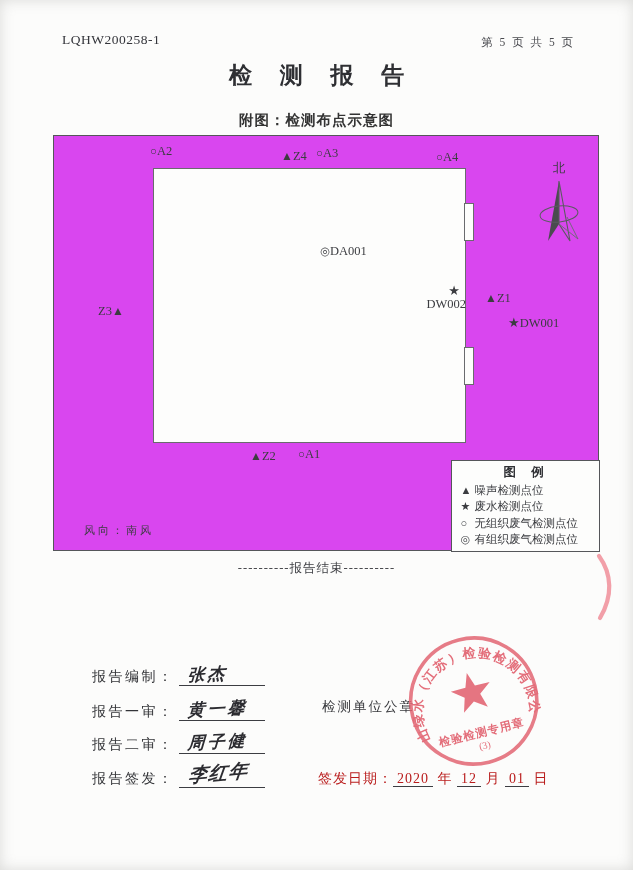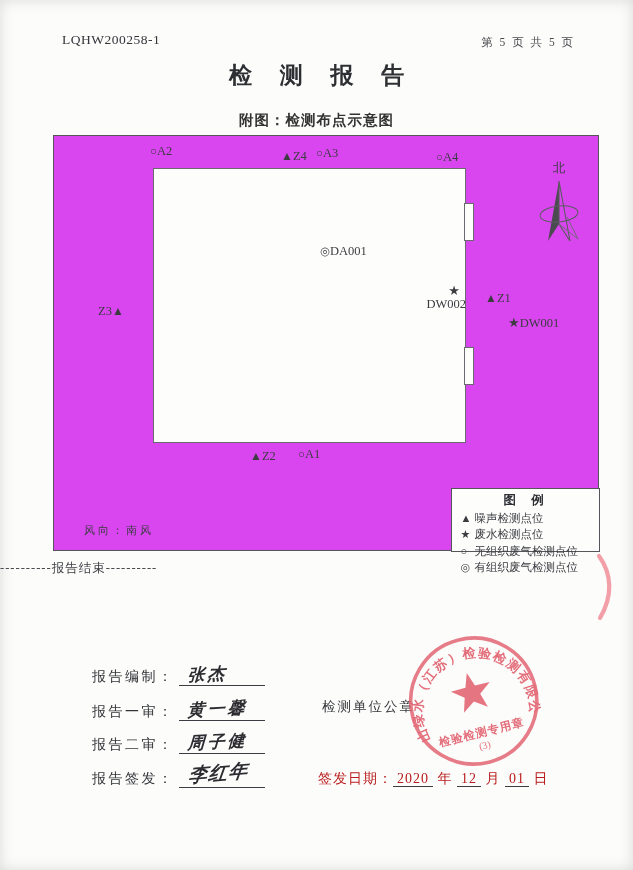--- a/index.html
+++ b/index.html
@@ -31,27 +31,27 @@
   .pt .sym.tri { font-size:12px; }
   .pt .sym.star { font-size:13px; }
   .stacked { text-align:right; width:52px; }
   .stacked .sym { display:block; padding-right:6px; font-size:14px; line-height:13px; }
   .stacked .lbl { display:block; line-height:15px; }
   .wind { position:absolute; left:30px; top:387px; font-size:11px; letter-spacing:3px; color:#3b3c40; }
   
   .north { position:absolute; left:477px; top:24px; width:56px; text-align:center; }
   .north .n-label { font-size:12.5px; color:#3b3c40; letter-spacing:0; display:block; margin-bottom:2px; }
   
-  .legend { position:absolute; right:-1.6px; bottom:-1.6px; width:149px; height:64px;
+  .legend { position:absolute; right:-1.6px; bottom:-1.6px; width:149px; height:92px;
             border:1.6px solid #55565a; background:#fdfdfc; padding:3px 0 0 9px; }
   .legend-title { text-align:center; font-size:12.5px; font-weight:bold; letter-spacing:6px; color:#2f3034; margin-bottom:1px; padding-right:6px; }
   .legend-item { font-size:11.5px; line-height:16.5px; color:#3b3c40; white-space:nowrap; }
   .legend-item .sym { display:inline-block; width:14px; font-size:11px; }
   
-  .report-end { position:absolute; left:0; right:0; top:560px; text-align:left;
+  .report-end { position:absolute; left:0; right:0; top:560px; text-align:center;
                 font-size:12.5px; letter-spacing:1px; color:#3f4045; }
   
   .sig-row { position:absolute; left:92px; font-size:14px; letter-spacing:2.5px; color:#333438; }
   .sig-row .line { display:inline-block; width:86px; border-bottom:1.4px solid #3c3d42;
                    margin-left:4px; vertical-align:bottom; position:relative; height:18px; }
   .sig-row .sig { position:absolute; left:8px; bottom:-2px;
                   font-family:"DejaVu Sans", sans-serif; font-style:italic; font-weight:bold;
                   font-size:17px; letter-spacing:3px; color:#2c2c31; white-space:nowrap;
                   transform:rotate(-3deg) skewX(-6deg); transform-origin:left bottom; }
   .sig-row.r4 .sig { font-size:19px; transform:rotate(-5deg) skewX(-12deg); letter-spacing:1px; }

